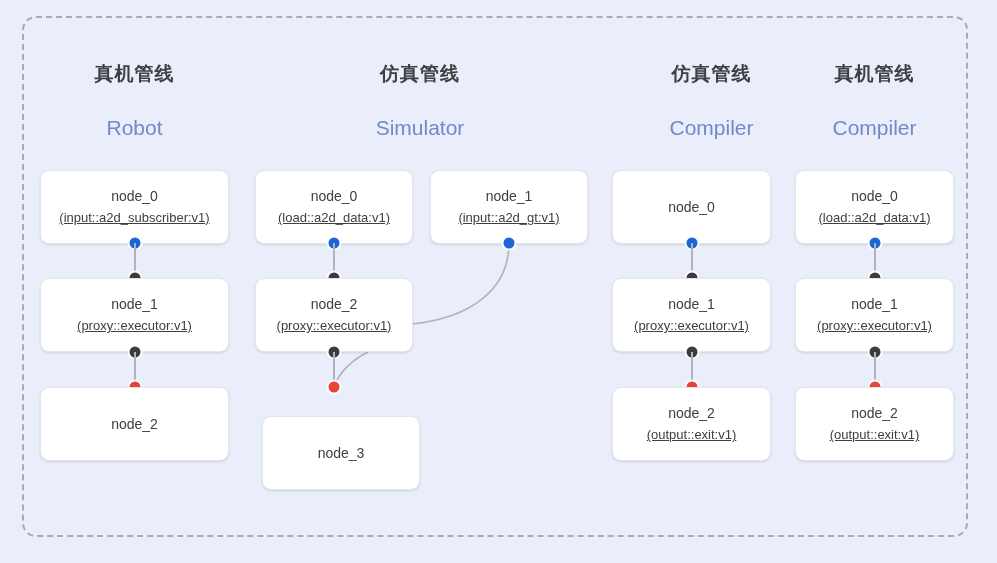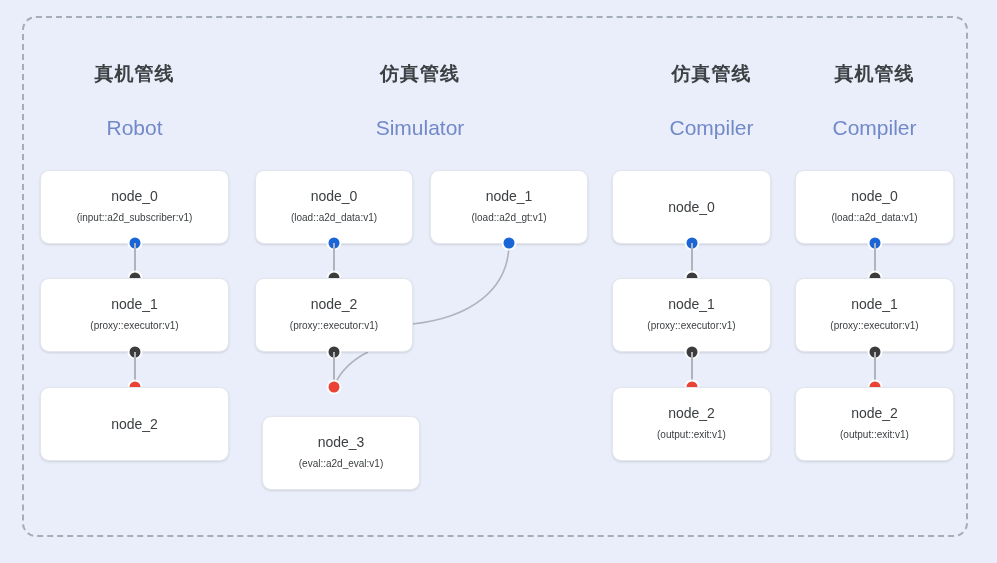--- a/index.html
+++ b/index.html
@@ -73,24 +73,25 @@
     justify-content: center;
     padding: 4px 6px;
   }
   .node-name {
     font-size: 14px;
     color: #3c4043;
     line-height: 22px;
     white-space: nowrap;
   }
   .node-type {
-    font-size: 10px;
+    font-size: 13px;
     color: #3c4043;
     line-height: 22px;
     white-space: nowrap;
+    text-decoration: underline;
   }
 
   
   .port {
     position: absolute;
     width: 11px;
     height: 11px;
     border-radius: 50%;
     transform: translate(-50%, -50%);
     box-shadow: 0 0 0 2px rgba(255,255,255,0.9);
@@ -165,35 +166,34 @@
   <div class="node-card" style="left:255px; top:170px; width:158px; height:74px;">
     <div class="node-name">node_0</div>
     <div class="node-type">(load::a2d_data:v1)</div>
   </div>
   <div class="port blue" style="left:334px; top:243px;"></div>
   <div class="link-v" style="left:334px; top:243px; height:35px;"></div>
   <div class="port dark" style="left:334px; top:278px;"></div>
 
   <div class="node-card" style="left:430px; top:170px; width:158px; height:74px;">
     <div class="node-name">node_1</div>
-    <div class="node-type">(load::a2d_gt:v1)</div>
+    <div class="node-type">(input::a2d_gt:v1)</div>
   </div>
   <div class="port blue" style="left:509px; top:243px;"></div>
 
   <div class="node-card" style="left:255px; top:278px; width:158px; height:74px;">
     <div class="node-name">node_2</div>
     <div class="node-type">(proxy::executor:v1)</div>
   </div>
   <div class="port dark" style="left:334px; top:352px;"></div>
   <div class="link-v" style="left:334px; top:352px; height:35px;"></div>
   <div class="port red" style="left:334px; top:387px;"></div>
 
   <div class="node-card" style="left:262px; top:387px; width:158px; height:74px;margin-top:29px;">
     <div class="node-name">node_3</div>
-    <div class="node-type">(eval::a2d_eval:v1)</div>
   </div>
 
   <div class="col-header" style="left:632px; top:62px; width:159px;">
     <div class="col-title-cn">仿真管线</div>
     <div class="col-title-en">Compiler</div>
   </div>
 
   <div class="node-card" style="left:612px; top:170px; width:159px; height:74px;">
     <div class="node-name">node_0</div>
   </div>

